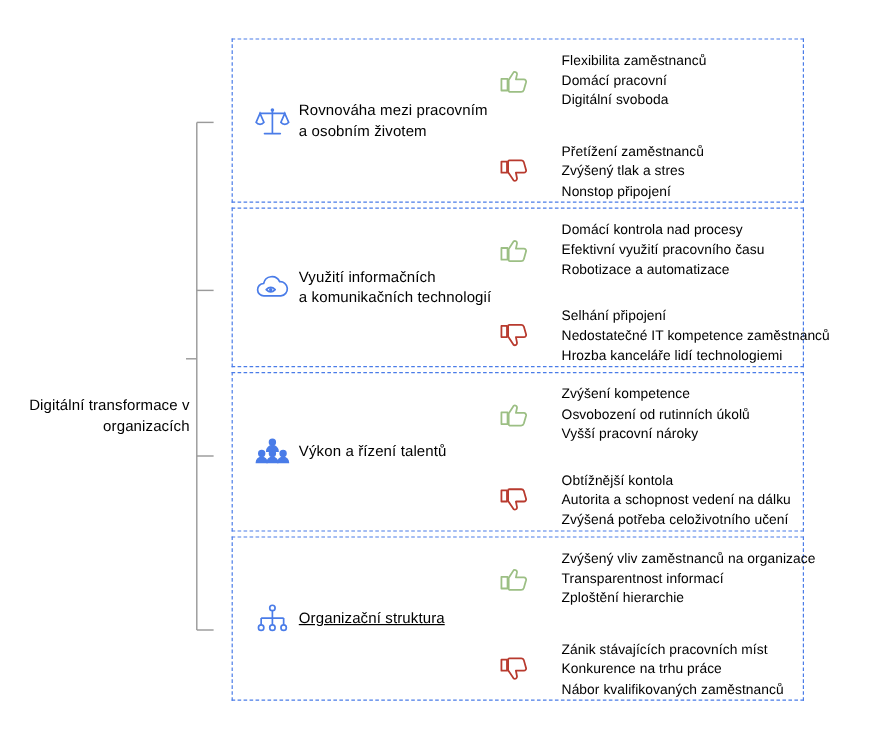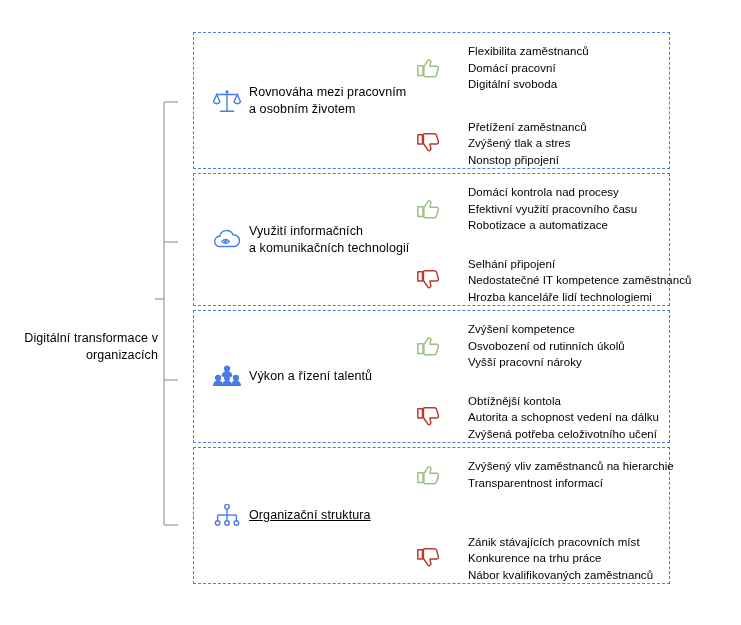--- a/index.html
+++ b/index.html
@@ -288,22 +288,23 @@
     </div>
 
     <div class="aspect pros">
       <svg class="hand-icon" viewBox="0 0 28 28" xmlns="http://www.w3.org/2000/svg">
         <g stroke="#9cbf84" stroke-width="1.6" fill="none" stroke-linejoin="round">
           <rect x="2" y="11.5" width="5.5" height="10.5"></rect>
           <path d="M8.5 12.5 L13 5.5 a2 2 0 0 1 3 1.8 L15 12 h7.2 a2 2 0 0 1 1.9 2.5 l-2 7 a2.6 2.6 0 0 1 -2.5 1.8 H9.6 a1.1 1.1 0 0 1 -1.1 -1.1 Z"></path>
         </g>
       </svg>
       <div class="item-list">
-        <div>Zvýšený vliv zaměstnanců na hierarchie</div>
+        <div>Zvýšený vliv zaměstnanců na organizace</div>
         <div>Transparentnost informací</div>
+        <div>Zploštění hierarchie</div>
       </div>
     </div>
 
     <div class="aspect cons">
       <svg class="hand-icon" viewBox="0 0 28 28" xmlns="http://www.w3.org/2000/svg">
         <g stroke="#b83a2e" stroke-width="1.6" fill="none" stroke-linejoin="round">
           <rect x="2" y="5" width="5" height="10"></rect>
           <path d="M8 14.5 L13 22 a2 2 0 0 0 3 -1.8 L15 15 h7.2 a2 2 0 0 0 1.9 -2.5 l-2 -7 A2.6 2.6 0 0 0 19.6 4 H9.1 A1.1 1.1 0 0 0 8 5.1 Z"></path>
         </g>
       </svg>

